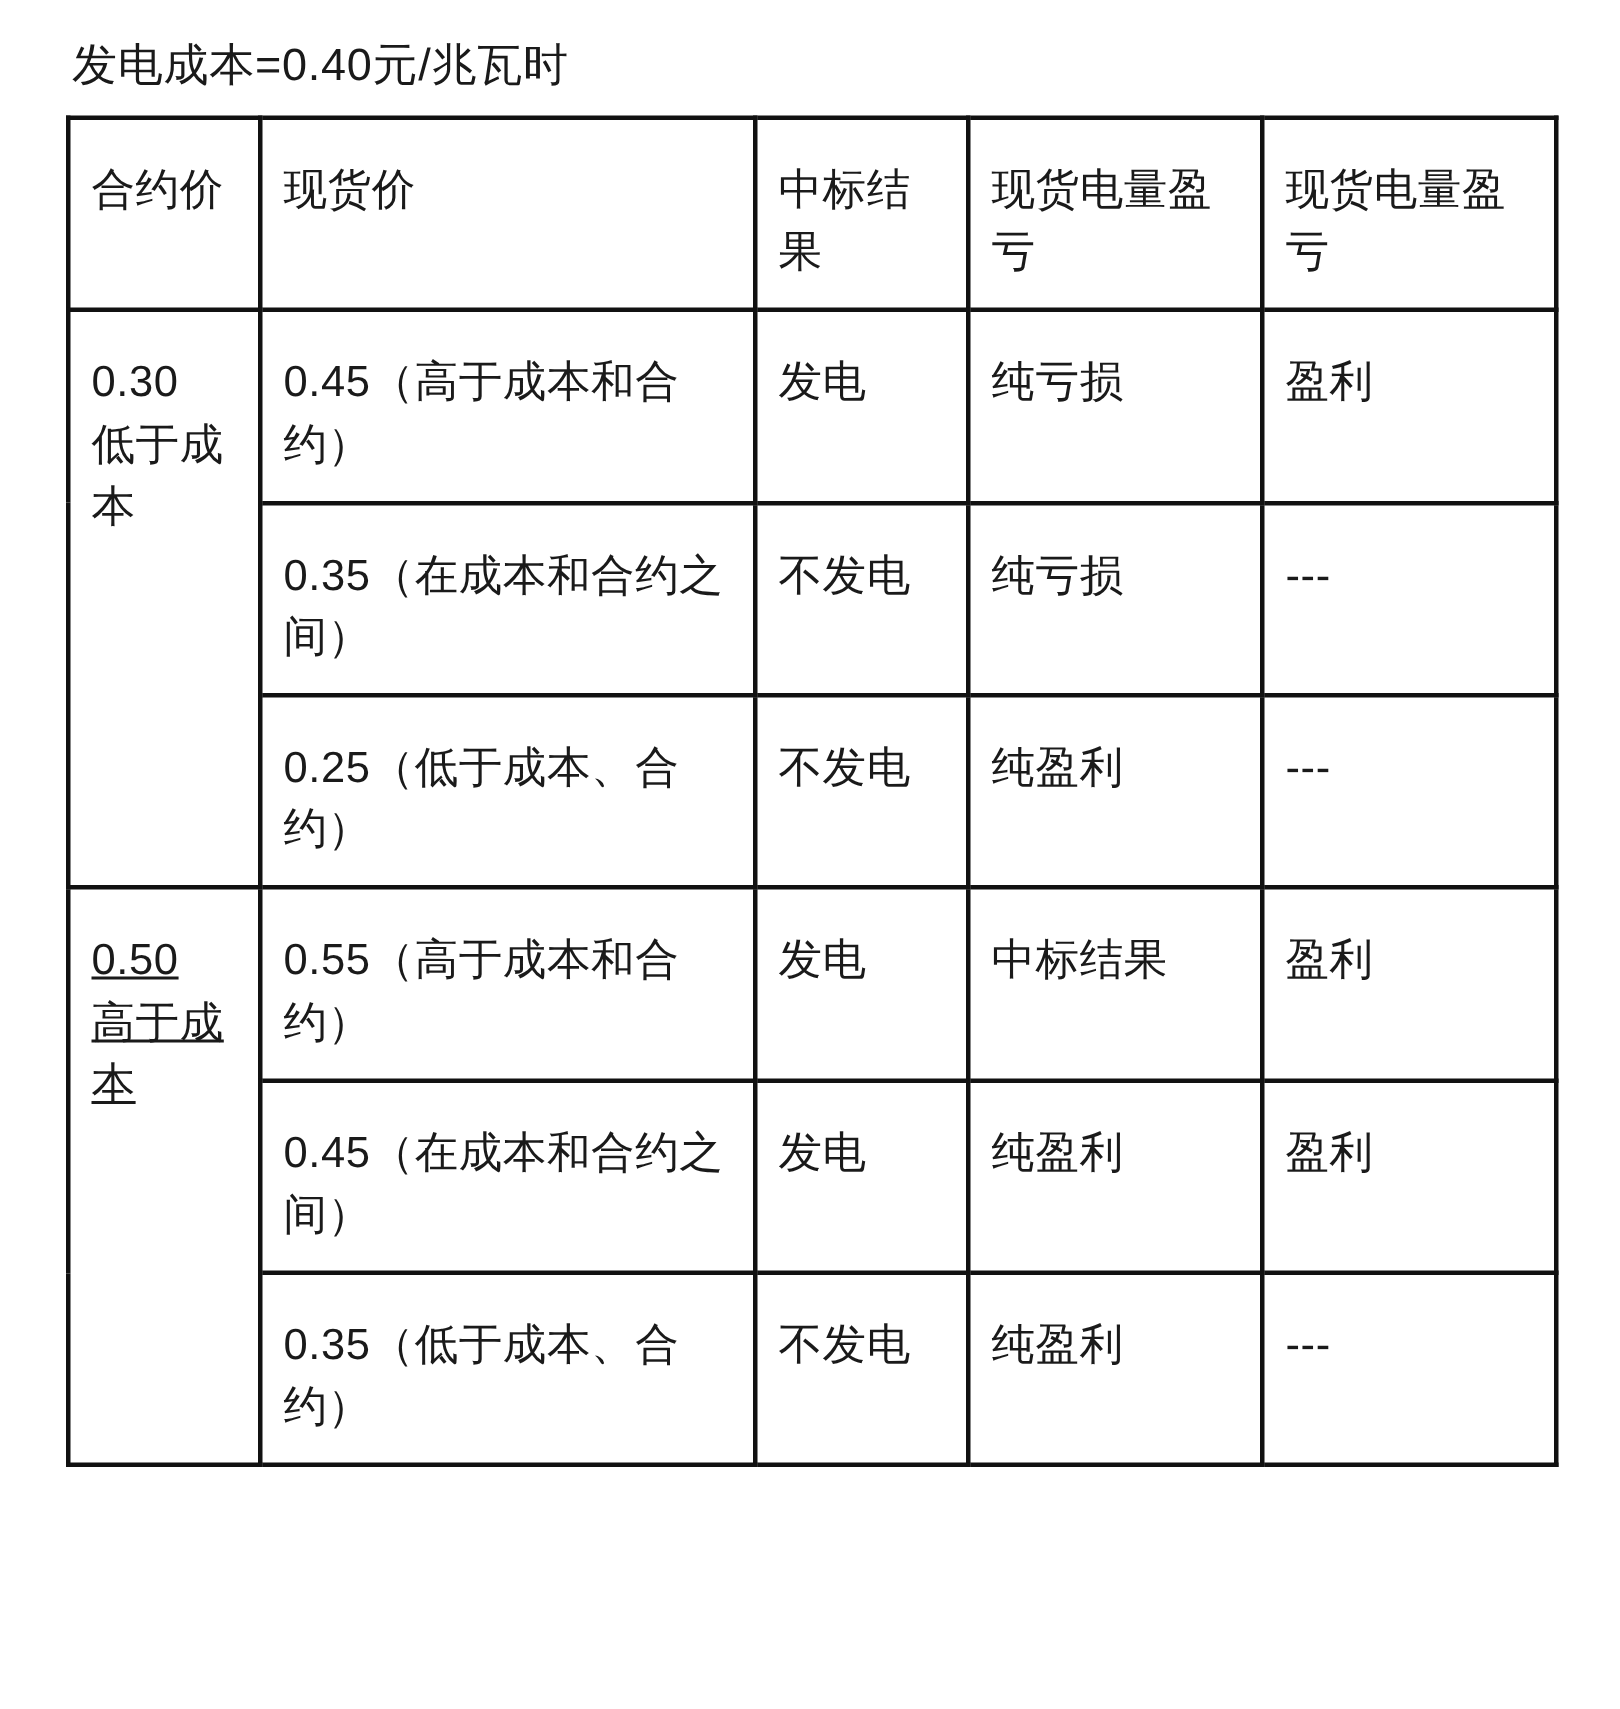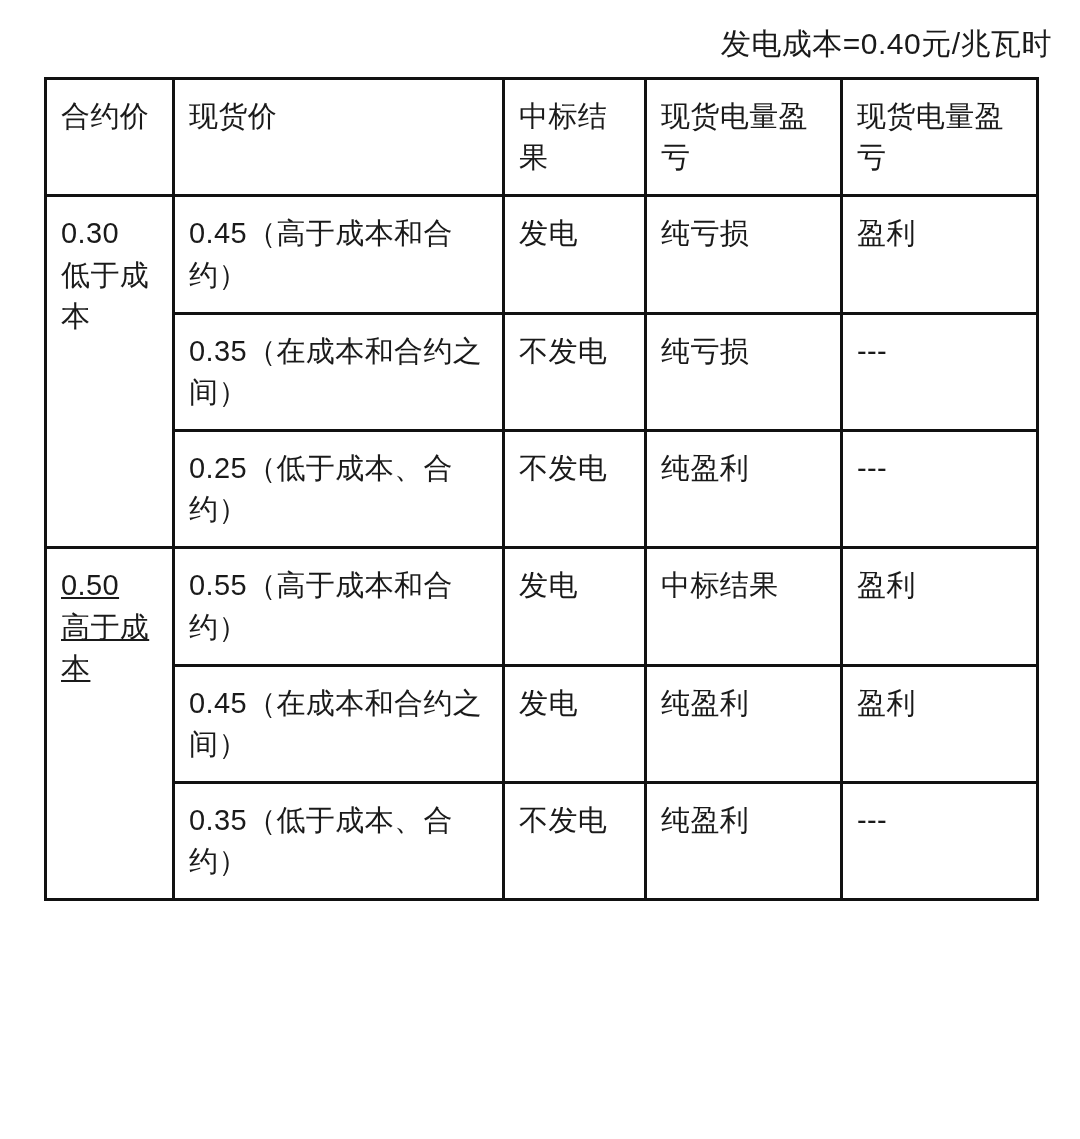--- a/index.html
+++ b/index.html
@@ -20,32 +20,31 @@
     height: 1139px;
     box-sizing: border-box;
     padding: 24px 28px 0 44px;
   }
   .caption {
     font-size: 30px;
     line-height: 1.3;
     letter-spacing: 0.5px;
     margin: 0 0 14px 4px;
     white-space: nowrap;
-    text-align: right;
   }
   table.cost-table {
     border-collapse: collapse;
     table-layout: fixed;
     width: 992px;
     border: 3px solid #111111;
   }
   table.cost-table td {
     border: 3px solid #111111;
     vertical-align: top;
-    padding: 16px 12px 16px 14px;
+    padding: 27px 12px 16px 14px;
     font-size: 29px;
     line-height: 1.42;
     letter-spacing: 0.4px;
     word-break: break-word;
   }
   table.cost-table td.header-cell {
     font-weight: 400;
   }
   .col-contract { width: 128px; }
   .col-spot     { width: 330px; }

